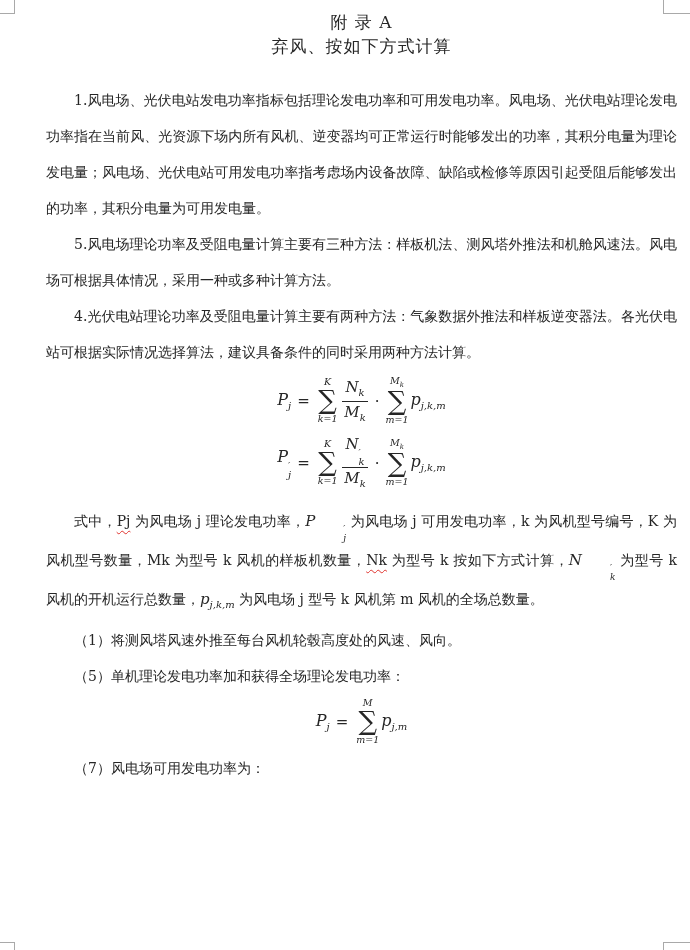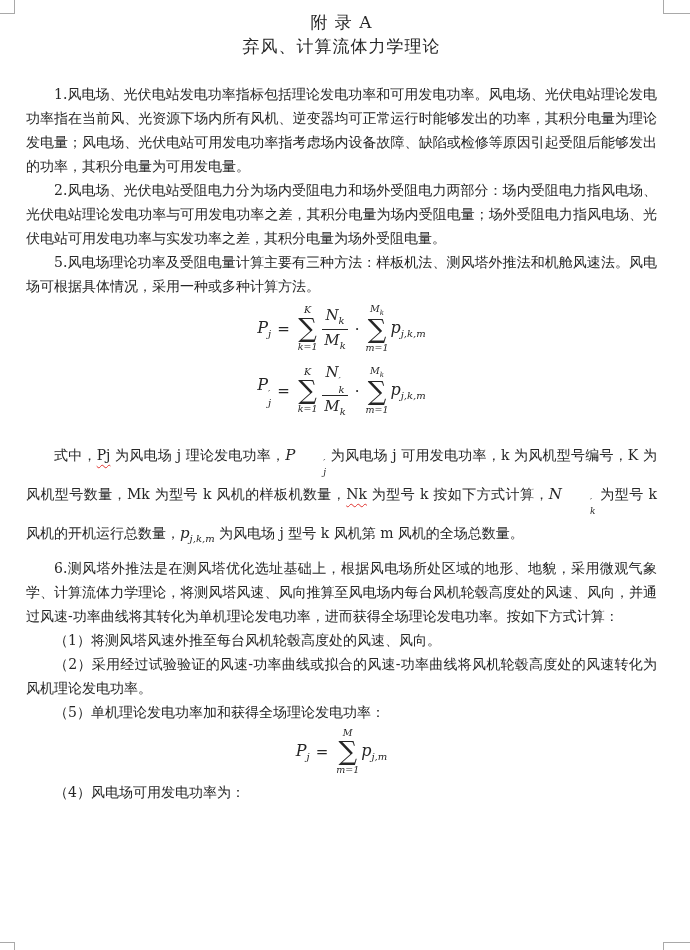--- a/index.html
+++ b/index.html
@@ -1,24 +1,24 @@
 <!DOCTYPE html>
 <html><head>
 <meta charset="utf-8">
 <style>
   html,body{margin:0;padding:0;background:#ffffff;}
   .page{
     position:relative;width:690px;height:950px;background:#ffffff;overflow:hidden;
     font-family:"DejaVu Serif","Liberation Serif",serif;color:#262626;
   }
-  .content{position:absolute;left:26px;top:10px;width:631px;}
+  .content{position:absolute;left:46px;top:10px;width:631px;}
   .doc-title{text-align:center;font-size:17px;line-height:24px;letter-spacing:1px;}
-  .para{margin:0;font-size:14px;line-height:24px;text-align:justify;text-indent:2em;word-break:break-all;}
+  .para{margin:0;font-size:14px;line-height:36px;text-align:justify;text-indent:2em;word-break:break-all;}
   .gap-top{margin-top:24px;}
-  .explain{line-height:34px;margin-top:16px;}
+  .explain{line-height:34px;margin-top:10px;}
   .item{text-align:left;}
   
   .formula{display:flex;align-items:center;justify-content:center;height:62px;font-size:16px;}
   .formula.small{height:56px;}
   .bl{font-style:italic;white-space:nowrap;}
   sub.msub{font-size:10px;font-style:italic;}
   .mo{font-style:normal;margin:0 6px;font-size:15px;}
   .mo.tight{margin:0 4px;}
   .bigop{display:inline-flex;flex-direction:column;align-items:center;line-height:1;margin:0 2px;}
   .bigop .lim{font-size:9.5px;font-style:italic;line-height:1.15;white-space:nowrap;}
@@ -47,25 +47,25 @@
 <div class="page">
 
   <div class="mark tl"></div>
   <div class="mark tr"></div>
   <div class="mark bl"></div>
   <div class="mark br"></div>
 
   <div class="content">
 
     <div class="doc-title">附 录 A</div>
-    <div class="doc-title">弃风、计算流体力学理论</div>
+    <div class="doc-title">弃风、按如下方式计算</div>
 
     <p class="para gap-top">1.风电场、光伏电站发电功率指标包括理论发电功率和可用发电功率。风电场、光伏电站理论发电功率指在当前风、光资源下场内所有风机、逆变器均可正常运行时能够发出的功率，其积分电量为理论发电量；风电场、光伏电站可用发电功率指考虑场内设备故障、缺陷或检修等原因引起受阻后能够发出的功率，其积分电量为可用发电量。</p>
-    <p class="para">2.风电场、光伏电站受阻电力分为场内受阻电力和场外受阻电力两部分：场内受阻电力指风电场、光伏电站理论发电功率与可用发电功率之差，其积分电量为场内受阻电量；场外受阻电力指风电场、光伏电站可用发电功率与实发功率之差，其积分电量为场外受阻电量。</p>
     <p class="para">5.风电场理论功率及受阻电量计算主要有三种方法：样板机法、测风塔外推法和机舱风速法。风电场可根据具体情况，采用一种或多种计算方法。</p>
+    <p class="para">4.光伏电站理论功率及受阻电量计算主要有两种方法：气象数据外推法和样板逆变器法。各光伏电站可根据实际情况选择算法，建议具备条件的同时采用两种方法计算。</p>
 
     <div class="formula">
       <span class="bl"><span>P</span><sub class="msub">j</sub></span>
       <span class="mo">=</span>
       <span class="bigop">
         <span class="lim">K</span>
         <span class="sig">∑</span>
         <span class="lim">k=1</span>
       </span>
       <span class="frac">
@@ -109,33 +109,31 @@
     </div>
 
     <p class="para explain"><span>式中，</span><span class="sp-err">Pj</span><span> 为风电场 j 理论发电功率，</span><span class="imath"><span>P</span><span class="ss">
             <span class="up">′</span>
             <span class="dn">j</span>
           </span></span><span> 为风电场 j 可用发电功率，k 为风机型号编号，K 为风机型号数量，Mk 为型号 k 风机的样板机数量，</span><span class="sp-err">Nk</span><span> 为型号 k 按如下方式计算，</span><span class="imath"><span>N</span><span class="ss">
             <span class="up">′</span>
             <span class="dn">k</span>
           </span></span><span> 为型号 k 风机的开机运行总数量，</span><span class="imath"><span>p</span><sub class="msub">j,k,m</sub></span><span> 为风电场 j 型号 k 风机第 m 风机的全场总数量。</span></p>
 
-    <p class="para">6.测风塔外推法是在测风塔优化选址基础上，根据风电场所处区域的地形、地貌，采用微观气象学、计算流体力学理论，将测风塔风速、风向推算至风电场内每台风机轮毂高度处的风速、风向，并通过风速-功率曲线将其转化为单机理论发电功率，进而获得全场理论发电功率。按如下方式计算：</p>
 
     <p class="para item">（1）将测风塔风速外推至每台风机轮毂高度处的风速、风向。</p>
-    <p class="para">（2）采用经过试验验证的风速-功率曲线或拟合的风速-功率曲线将风机轮毂高度处的风速转化为风机理论发电功率。</p>
     <p class="para item">（5）单机理论发电功率加和获得全场理论发电功率：</p>
 
     <div class="formula small">
       <span class="bl"><span>P</span><sub class="msub">j</sub></span>
       <span class="mo">=</span>
       <span class="bigop">
         <span class="lim">M</span>
         <span class="sig">∑</span>
         <span class="lim">m=1</span>
       </span>
       <span class="bl"><span>p</span><sub class="msub">j,m</sub></span>
     </div>
 
-    <p class="para item">（4）风电场可用发电功率为：</p>
+    <p class="para item">（7）风电场可用发电功率为：</p>
 
   </div>
 </div>
 
 </body></html>

